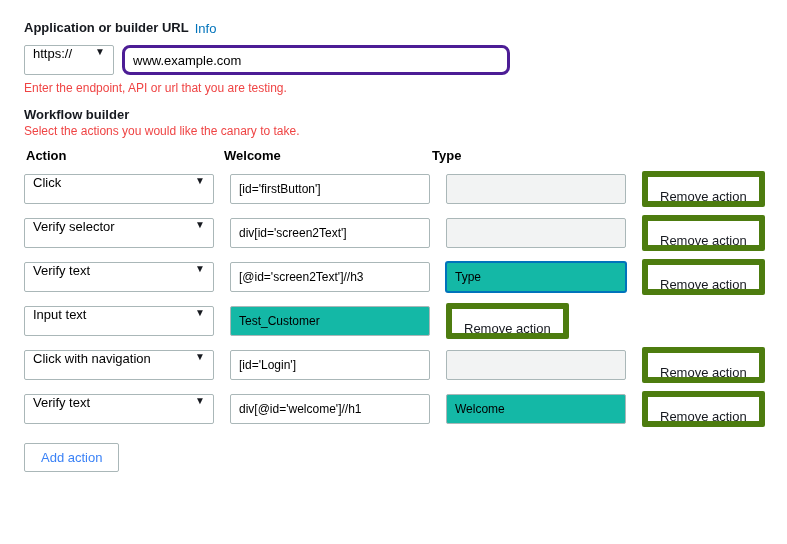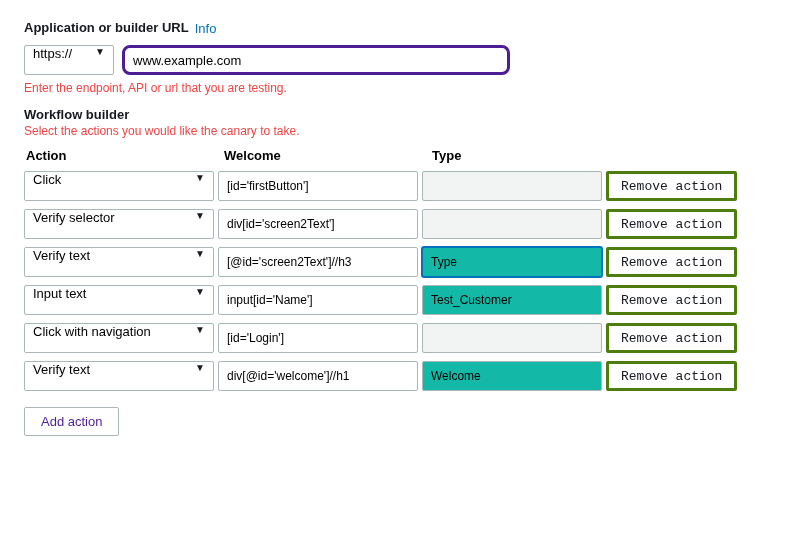--- a/index.html
+++ b/index.html
@@ -53,21 +53,21 @@
       padding: 0 2px;
     }
     .col-header {
       font-size: 13px;
       font-weight: 600;
       color: #000000;
     }
     .action-row {
       display: grid;
       grid-template-columns: 190px 200px 180px 1fr;
-      gap: 4px;
+      gap: 16px;
       align-items: center;
       margin-bottom: 8px;
     }
     .action-select-wrapper {
       display: flex;
       align-items: flex-start;
       border: 1px solid #aab7b8;
       border-radius: 2px;
       background: #fff;
       height: 30px;
@@ -112,40 +112,39 @@
     }
     .text-input.active-focus {
       border-color: #0073bb;
       box-shadow: 0 0 0 1px #0073bb;
     }
     .text-input.disabled-bg {
       background: #f2f3f3;
       cursor: not-allowed;
     }
     .remove-btn {
-      border: 3px solid #4d7c0f;
-      border-radius: 2px;
-      background: #fff;
-      padding: 4px 12px;
+      border: 6px solid #4d7c0f;
+      border-radius: 2px;
+      background: #fff;
+      padding: 12px 12px;
       font-size: 13px;
       cursor: pointer;
       height: 30px;
       white-space: nowrap;
       color: #16191f;
-      font-family: Liberation Mono, monospace;
     }
     .add-action-btn {
       border: 1px solid #aab7b8;
       border-radius: 2px;
       background: #fff;
       padding: 6px 16px;
       font-size: 13px;
       cursor: pointer;
       margin-top: 8px;
-      color: #4c1d95;
+      color: #3b82f6;
     }
     .remove-cell {
       display: flex;
       align-items: center;
     }
   </style>
 </head>
 <body>
 
 <div>
@@ -211,21 +210,20 @@
         <input type="text" class="text-input active-focus" value="Type" style="">
         <div class="remove-cell">
           <button class="remove-btn">Remove action</button>
         </div>
       </div>
       <div class="action-row">
         <div class="action-select-wrapper">
           <select><option>Click</option><option>Verify selector</option><option>Verify text</option><option selected="">Input text</option><option>Click with navigation</option></select>
           <span class="chevron-icon">▼</span>
         </div>
-        <input type="text" class="selector-input" value="input[id='Name']" style="">
         <input type="text" class="text-input" value="Test_Customer" style="">
         <div class="remove-cell">
           <button class="remove-btn">Remove action</button>
         </div>
       </div>
       <div class="action-row">
         <div class="action-select-wrapper">
           <select><option>Click</option><option>Verify selector</option><option>Verify text</option><option>Input text</option><option selected="">Click with navigation</option></select>
           <span class="chevron-icon">▼</span>
         </div>

